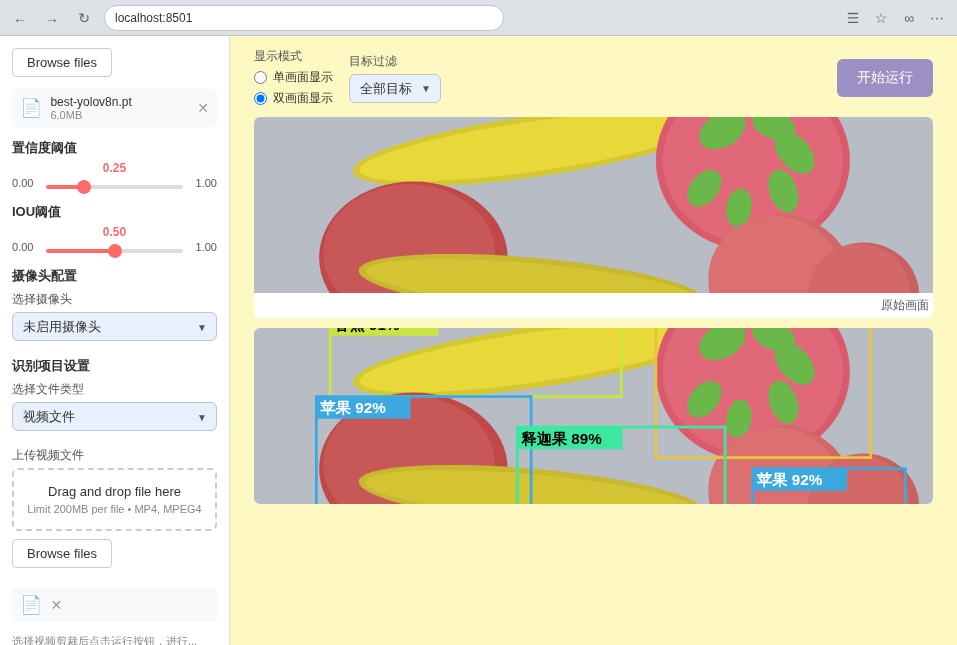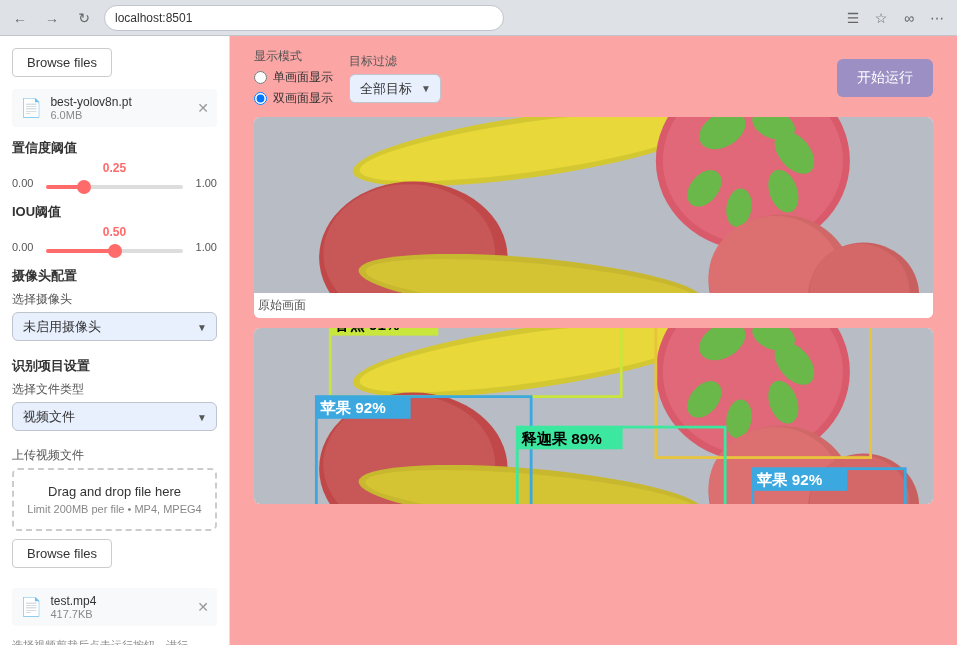--- a/index.html
+++ b/index.html
@@ -46,21 +46,21 @@
       border: none; background: none;
       cursor: pointer; color: #666; font-size: 14px;
       display: flex; align-items: center; justify-content: center;
       border-radius: 4px;
     }
 
     
     .app-container {
       display: flex;
       height: calc(645px - 36px);
-      background: #fca5a5;
+      background: #fef9c3;
     }
 
     
     .sidebar {
       width: 230px;
       min-width: 230px;
       background: white;
       padding: 12px;
       overflow-y: auto;
       border-right: 1px solid #e0e0e0;
@@ -292,21 +292,21 @@
       position: relative;
     }
     .image-canvas {
       width: 100%;
       height: 176px;
       display: block;
       position: relative;
       overflow: hidden;
     }
     .image-label {
-      text-align: left;
+      text-align: right;
       font-size: 12px;
       color: #555;
       padding: 4px;
       background: white;
     }
   </style>
 </head>
 <body>
 
 <div class="browser-chrome">
@@ -394,24 +394,20 @@
         <div class="dropzone-title">Drag and drop file here</div>
         <div class="dropzone-limit">Limit 200MB per file • MP4, MPEG4</div>
       </div>
       <button class="browse-files-btn">
         <span>Browse files</span>
       </button>
 
       
       <div class="uploaded-file">
         <span class="file-icon">📄</span>
-        <div class="file-info">
-          <div class="file-name">test.mp4</div>
-          <div class="file-size">417.7KB</div>
-        </div>
         <button class="file-close">✕</button>
       </div>
     </div>
 
     <div class="bottom-hint">选择视频剪裁后点击运行按钮，进行...</div>
   </div>
 
   <div class="content-area">
 
     <div class="controls-row">

